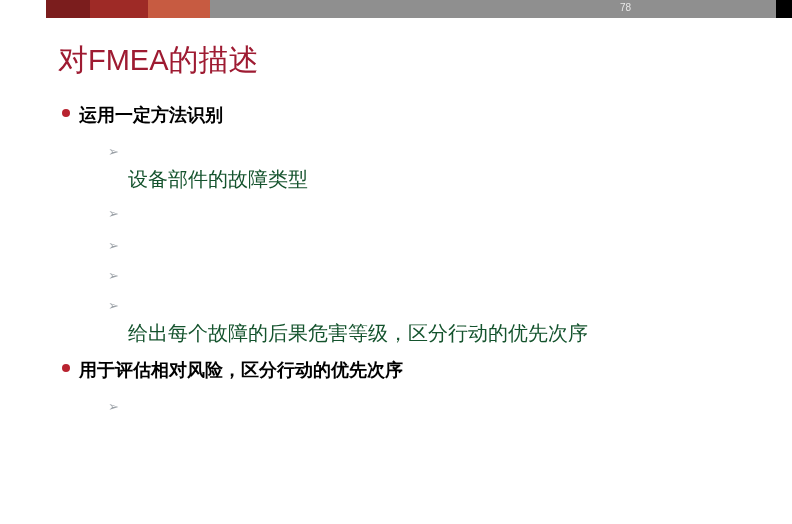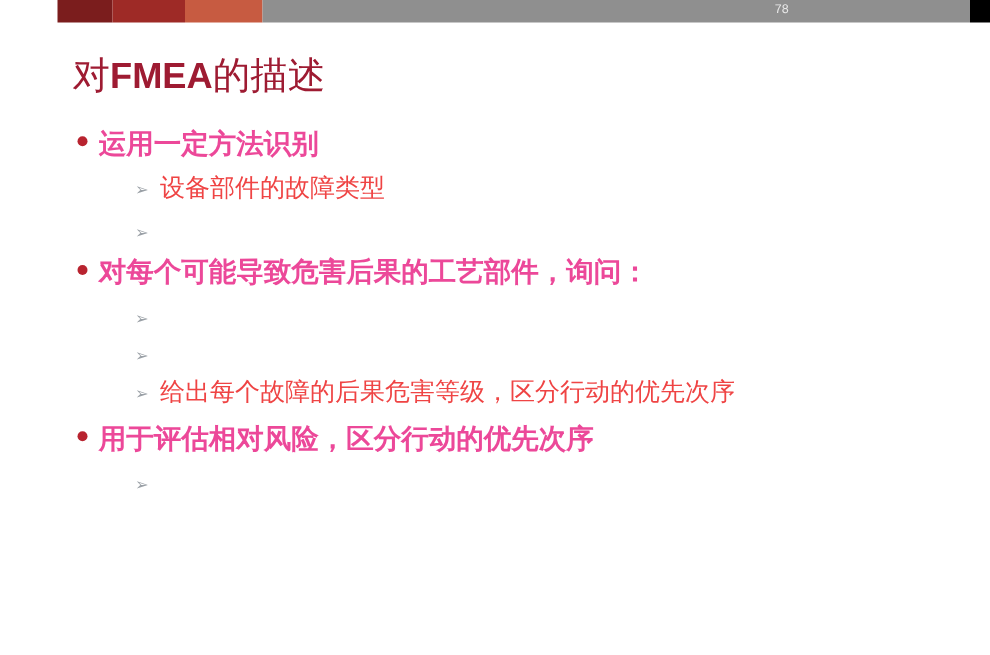--- a/index.html
+++ b/index.html
@@ -54,21 +54,21 @@
     left: 58px;
     top: 40px;
     font-family: "Liberation Serif", serif;
     font-size: 30px;
     color: #9e1b32;
     letter-spacing: 0px;
     white-space: nowrap;
   }
   .title .latin {
     font-family: "Liberation Sans", sans-serif;
-    font-weight: bold;
+    font-weight: normal;
     font-size: 29px;
   }
 
   .body-content {
     position: absolute;
     left: 62px;
     top: 100px;
     width: 700px;
   }
 
@@ -84,23 +84,23 @@
     padding-top: 9px;
   }
   .l1 .bullet .dot {
     display: block;
     width: 8px;
     height: 8px;
     border-radius: 50%;
     background: #b8232f;
   }
   .l1 .text {
-    font-size: 22px;
+    font-size: 18px;
     font-weight: bold;
-    color: #ec4899;
+    color: #000000;
     line-height: 30px;
     font-family: "Liberation Serif", serif;
   }
 
   .l2 {
     display: flex;
     align-items: flex-start;
     margin: 0 0 6px 0;
     padding: 0 0 0 46px;
   }
@@ -108,24 +108,25 @@
     width: 20px;
     flex: 0 0 20px;
     padding-top: 6px;
     color: #9aa0a6;
     font-family: "Liberation Sans", sans-serif;
     font-size: 13px;
     line-height: 18px;
   }
   .l2 .text {
     font-size: 20px;
-    color: #ef4444;
+    color: #14532d;
     line-height: 28px;
     font-family: "Liberation Serif", serif;
     max-width: 610px;
+    margin-top: 28px;
   }
   .spacer-2 { height: 2px; }
 </style>
 </head>
 <body>
 
 <div class="slide">
 
   <div class="topbar">
     <div class="seg seg-white"></div>
@@ -155,26 +156,20 @@
       <span class="arrow">➢</span>
       <span class="text">设备部件的故障类型</span>
     </div>
 
     <div class="l2">
       <span class="arrow">➢</span>
     </div>
 
     <div class="spacer-2"></div>
 
-    <div class="l1">
-      <span class="bullet">
-          <span class="dot"></span>
-        </span>
-      <span class="text">对每个可能导致危害后果的工艺部件，询问：</span>
-    </div>
 
     <div class="l2">
       <span class="arrow">➢</span>
     </div>
 
     <div class="l2">
       <span class="arrow">➢</span>
     </div>
 
     <div class="l2">

